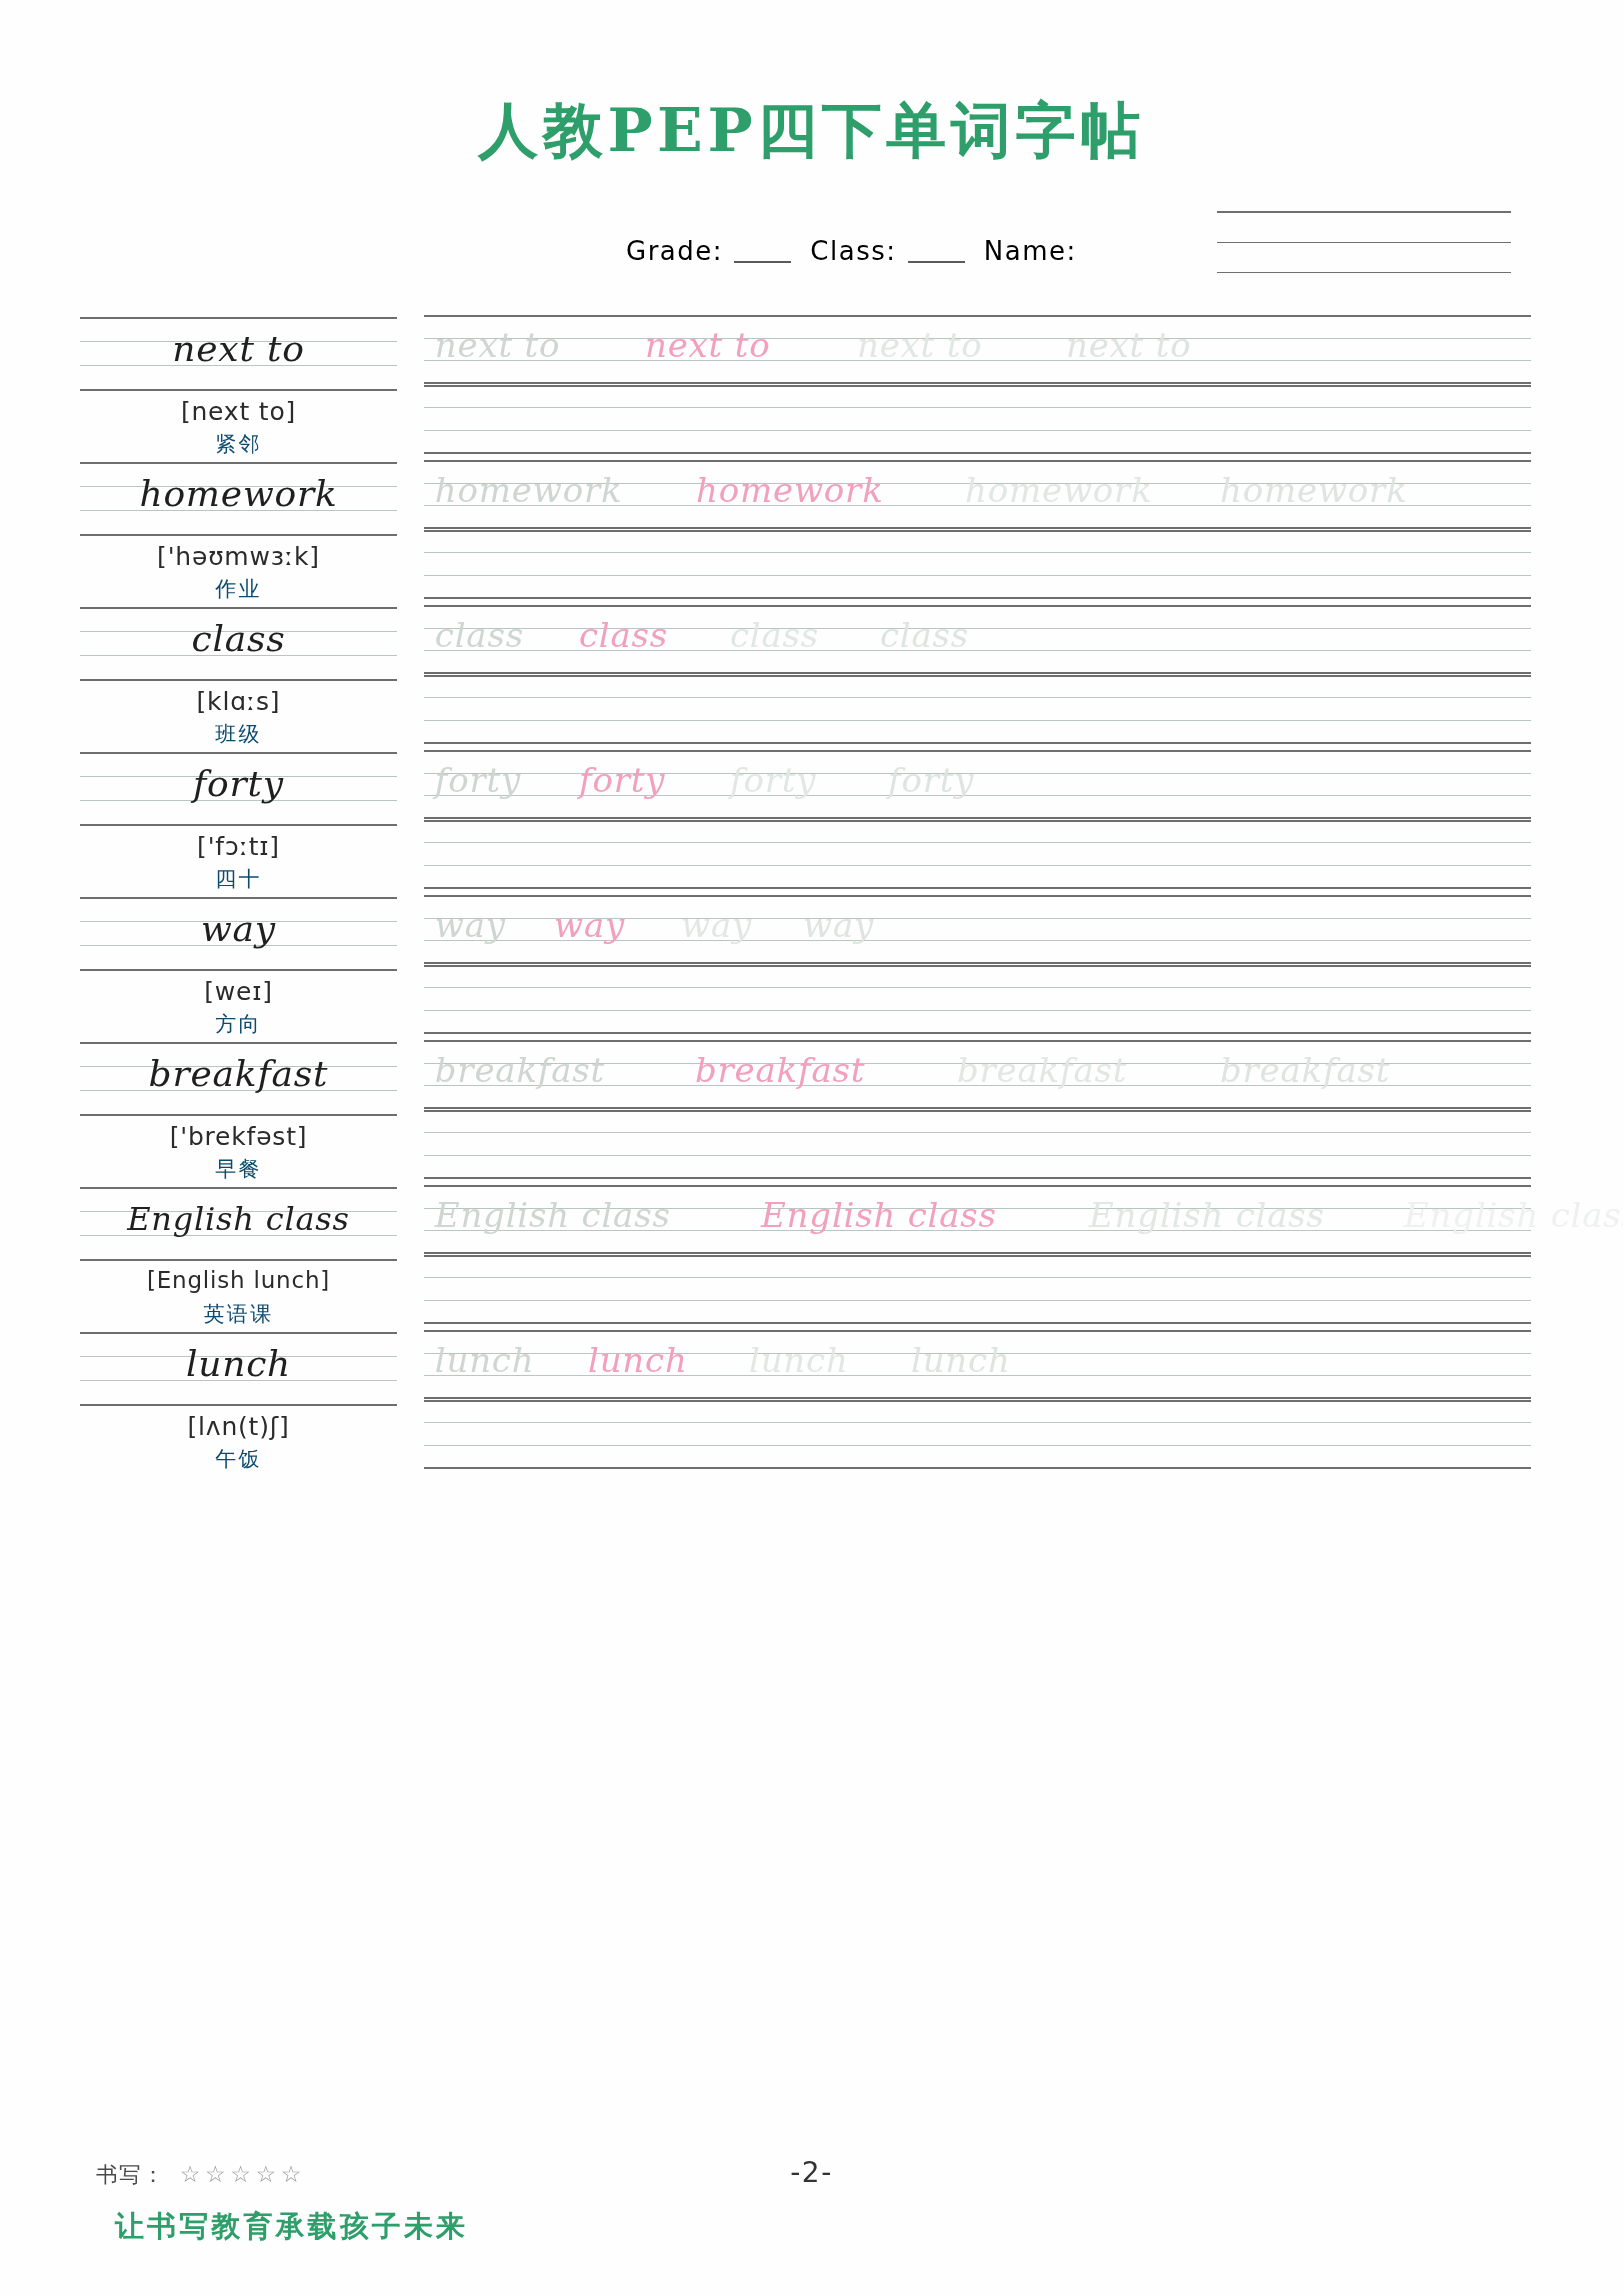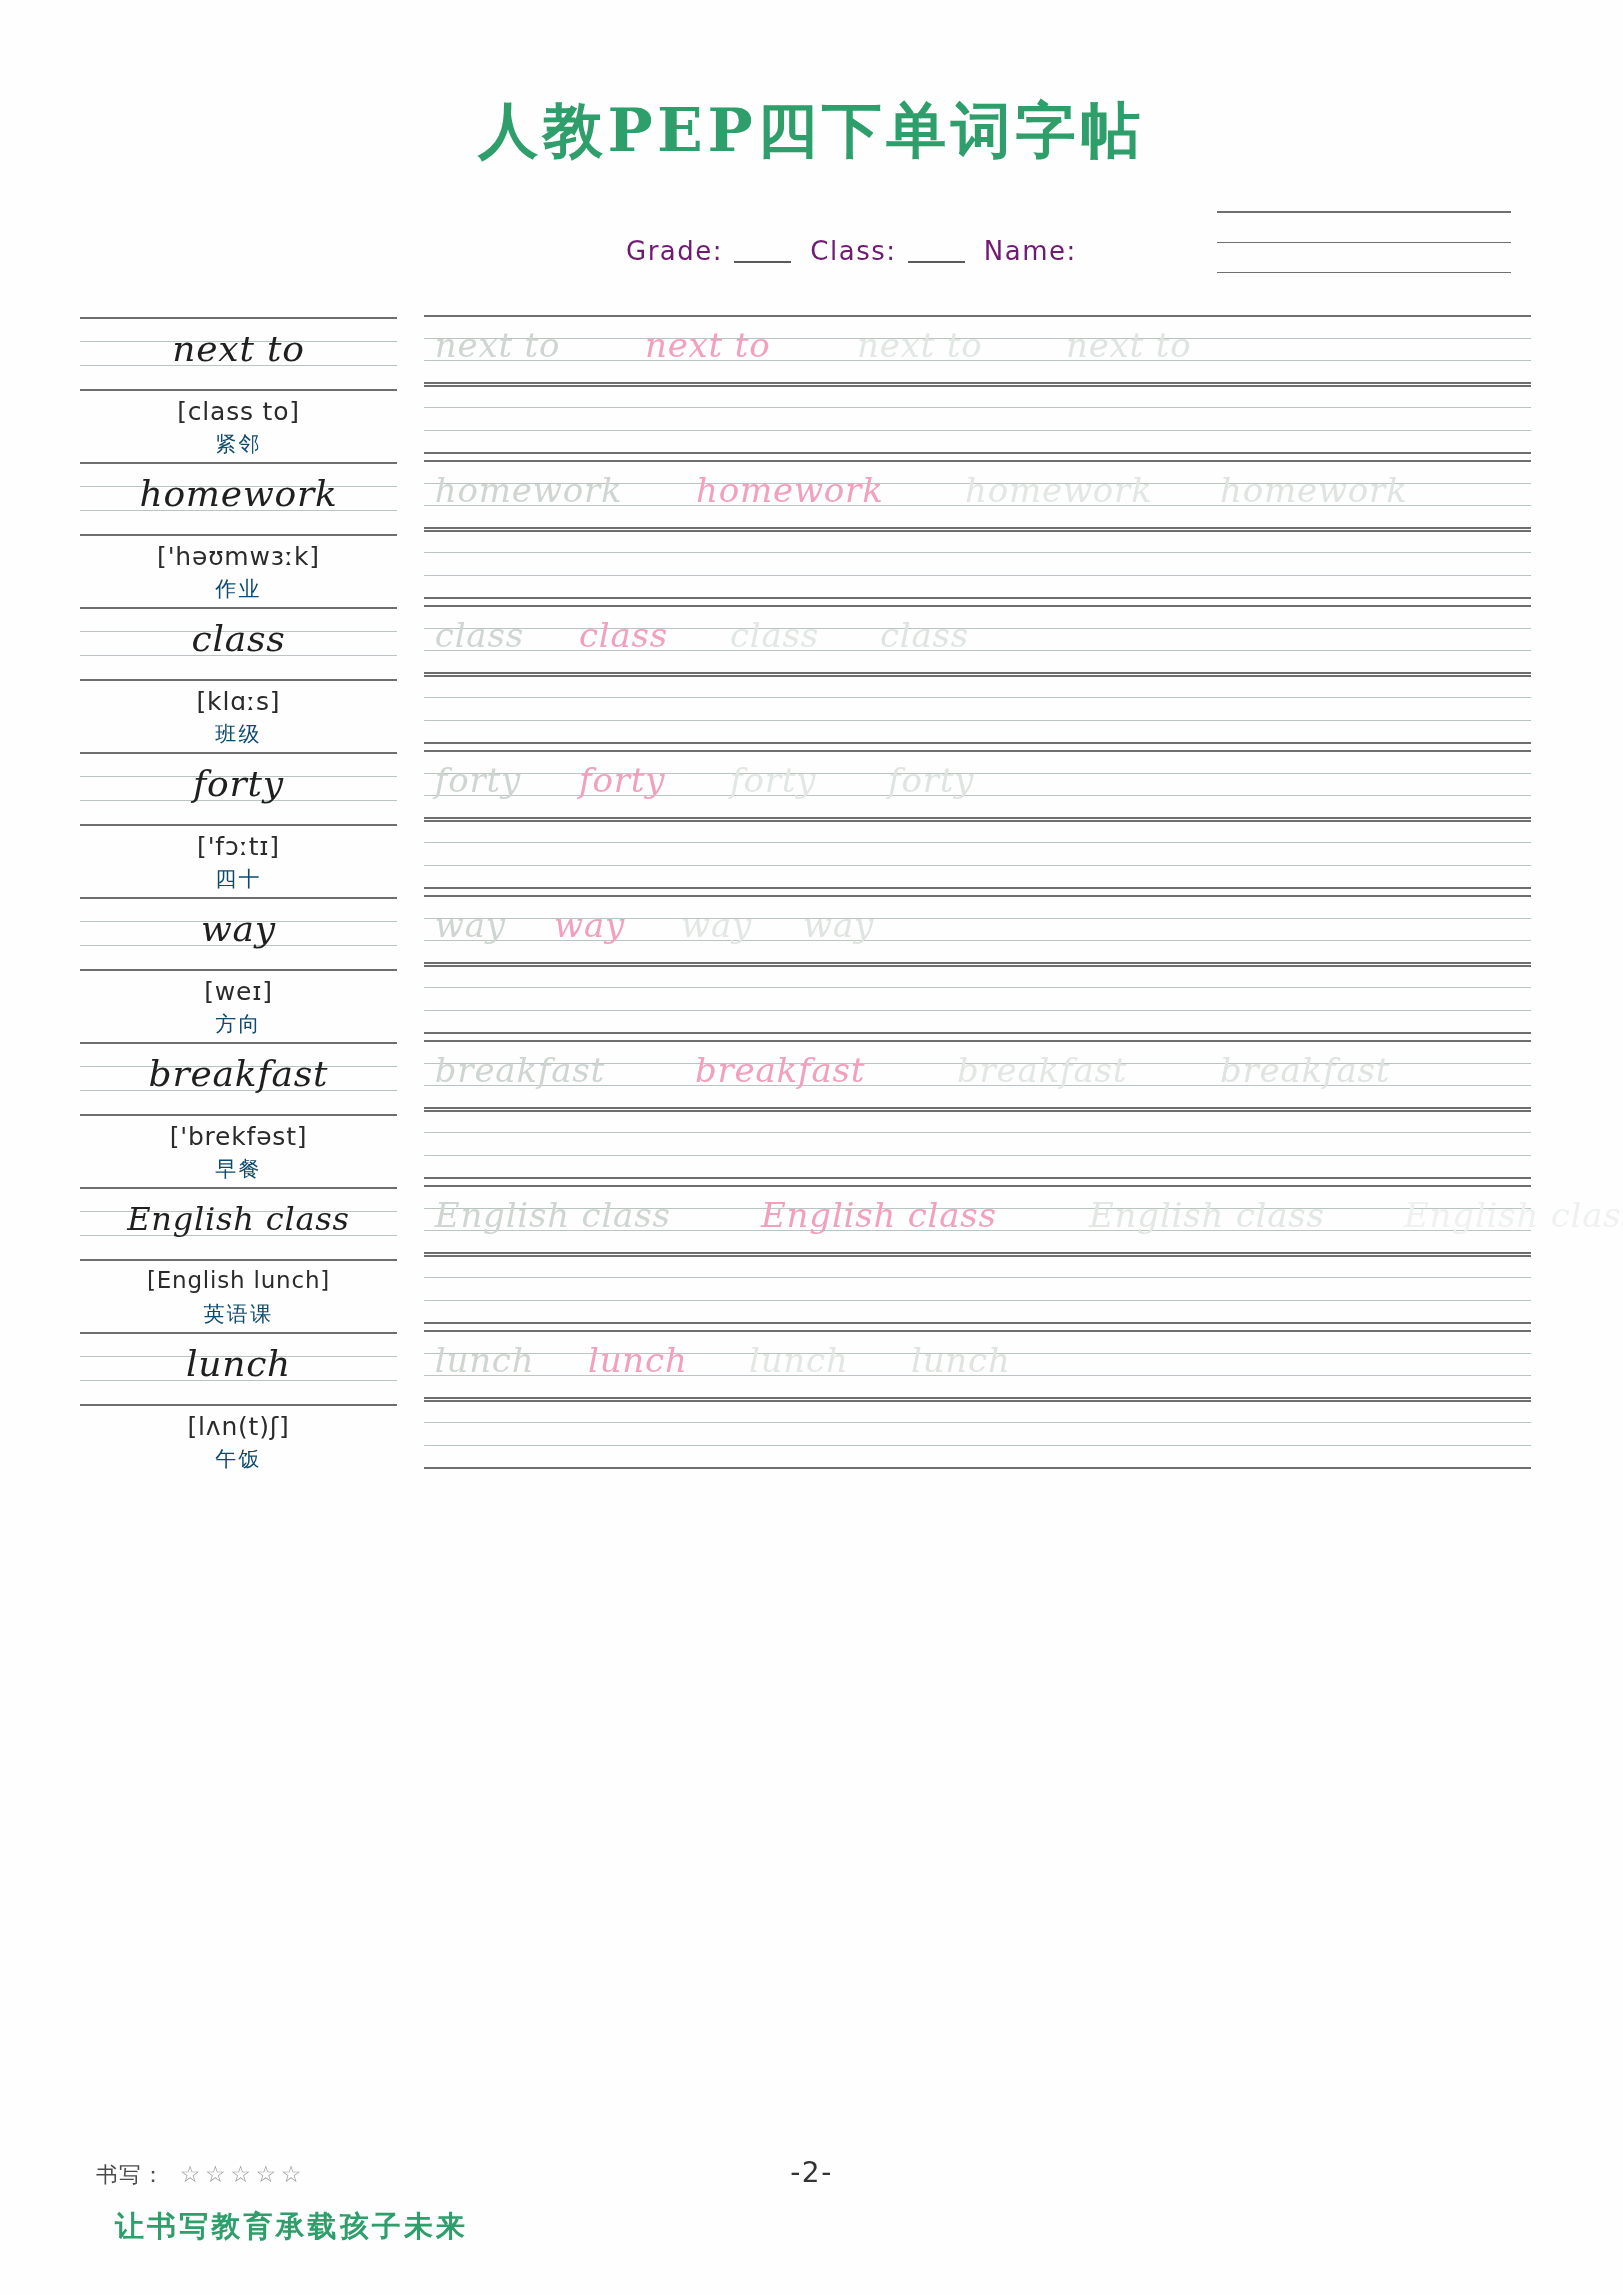--- a/index.html
+++ b/index.html
@@ -32,21 +32,21 @@
     font-size: 60px;
     letter-spacing: 4.6px;
     color: #2e9e6b;
     font-weight: bold;
   }
   .meta {
     position: absolute;
     left: 626px; top: 236px;
     width: 587px;
     font-size: 26px;
-    color: #701a75;
+    color: #000000;
     letter-spacing: 1.5px;
     font-family: "DejaVu Sans", sans-serif;
   }
   .meta .blank {
     display: inline-block;
     width: 68px;
     border-bottom: 2.3px solid #5a5a5a;
     height: 23px;
     margin: 0 9.3px 0 1.5px;
     vertical-align: -3.1px;
@@ -235,21 +235,21 @@
 
     <div class="row">
       <div class="wordcell">
         <div class="fourline">
           <i class="top"></i>
             <i class="mid1"></i>
             <i class="mid2"></i>
             <i class="base"></i>
         </div>
         <div class="word">next to</div>
-        <div class="ipa">[class to]</div>
+        <div class="ipa">[next to]</div>
         <div class="cn">紧邻</div>
       </div>
       <div class="practice">
         <div class="band b1">
           <i class="top"></i>
             <i class="mid1"></i>
             <i class="mid2"></i>
             <i class="base"></i>
         </div>
         <div class="band b2">

